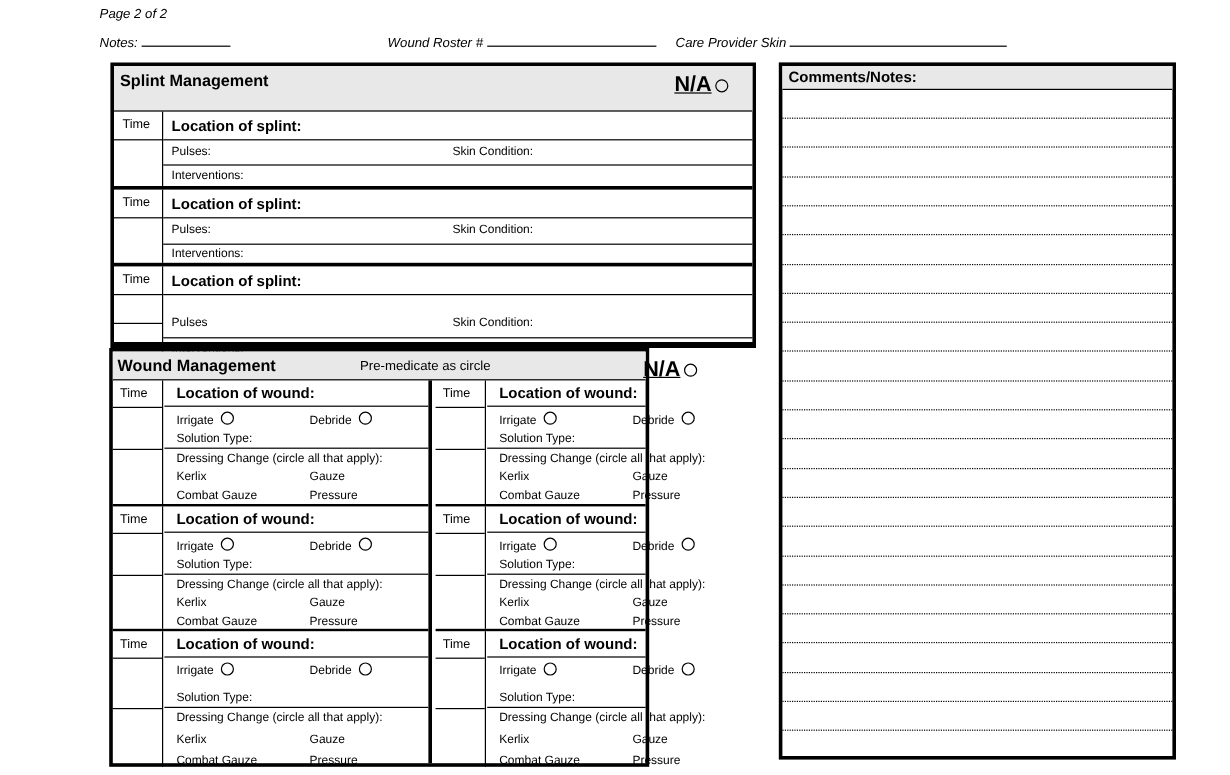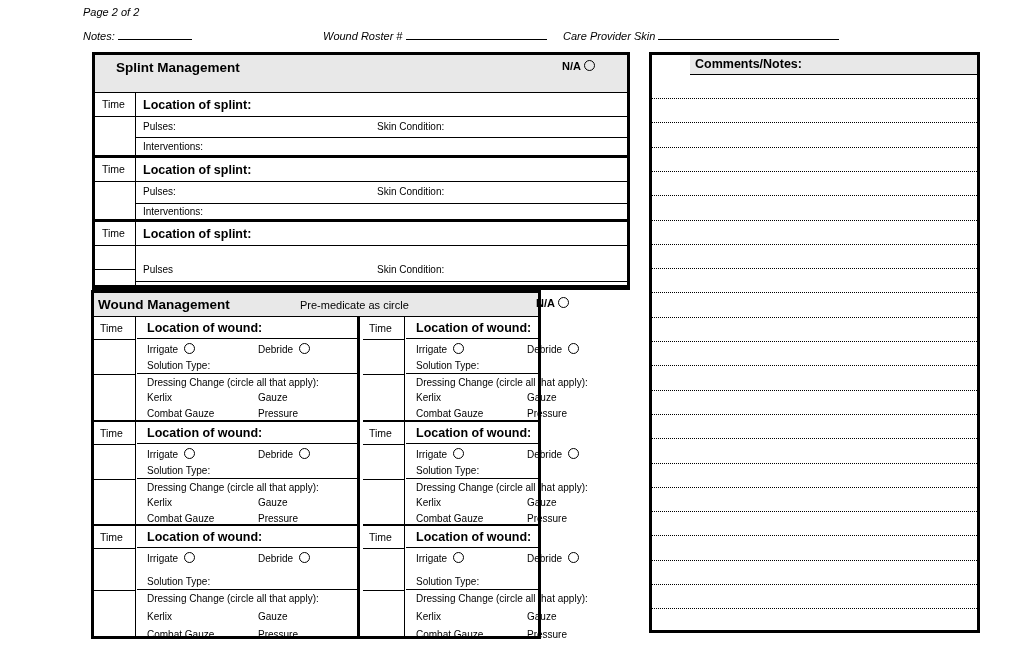--- a/index.html
+++ b/index.html
@@ -6,39 +6,39 @@
   html, body { width: 1025px; height: 646px; background: #ffffff; overflow: hidden; }
   body { position: relative; font-family: "Liberation Sans", sans-serif; color: #000; }
 
   .hdr-text { position: absolute; font-style: italic; font-size: 11px; line-height: 14px; white-space: nowrap; }
   .blank { display: inline-block; border-bottom: 1px solid #000; height: 10px; vertical-align: baseline; }
 
   
   #splint { position: absolute; left: 92px; top: 52px; width: 538px; height: 238px; border: 3px solid #000; border-bottom-width: 5px; }
   .sec-head { position: relative; background: #e8e8e8; border-bottom: 1px solid #000; }
   .sec-title { position: absolute; font-weight: bold; font-size: 13.5px; }
-  .na { position: absolute; font-weight: bold; font-size: 11px; white-space: nowrap; }
+  .na { position: absolute; font-weight: bold; font-size: 18px; white-space: nowrap; text-decoration: underline; }
   .radio { display: inline-block; width: 11px; height: 11px; border: 1px solid #000; border-radius: 50%; vertical-align: -1px; margin-left: 3px; }
 
   .splint-block { position: relative; display: grid; grid-template-columns: 41px 1fr; }
   .splint-block.sep { border-top: 3px solid #000; }
   .cell { border-right: 1px solid #000; position: relative; }
   .time-lbl { font-size: 10.5px; position: absolute; left: 7px; }
   .loc-lbl { font-weight: bold; font-size: 12.5px; position: absolute; left: 7px; }
   .small { font-size: 10px; position: absolute; white-space: nowrap; }
   .row-line { border-bottom: 1px solid #000; }
 
   
   #wound { position: absolute; left: 91px; top: 290px; width: 450px; height: 349px; border: 3px solid #000; }
   .wound-col { position: absolute; top: 24px; bottom: 0; }
   .wound-block { position: absolute; left: 0; right: 0; }
   .wb-sep { border-top: 2px solid #000; }
 
   
-  #comments { position: absolute; left: 649px; top: 52px; width: 331px; height: 581px; border: 3px solid #000; padding-left: 38px; }
+  #comments { position: absolute; left: 649px; top: 52px; width: 331px; height: 581px; border: 3px solid #000; }
   #comments .c-head { height: 20px; background: #e8e8e8; border-bottom: 1px solid #000; }
   #comments .c-title { font-weight: bold; font-size: 12.5px; position: absolute; left: 5px; top: 2px; }
   .note-line { position: absolute; left: 0; right: 0; border-top: 1px dotted #000; height: 0; }
 </style>
 </head>
 <body>
 
 <div class="hdr-text" style="left:83px; top:5px;">Page 2 of 2</div>
 
 <div class="hdr-text" style="left:83px; top:29px;">
@@ -51,21 +51,21 @@
   <span class="blank" style="width:141px;"></span>
 </div>
 
 <div class="hdr-text" style="left:563px; top:29px;">
   <span>Care Provider Skin</span>
   <span class="blank" style="width:181px;"></span>
 </div>
 
 <div id="splint">
   <div class="sec-head" style="height:38px;">
-    <span class="sec-title" style="left:21px; top:5px;text-align:center;">Splint Management</span>
+    <span class="sec-title" style="left:5px; top:5px;text-align:center;">Splint Management</span>
     <span class="na" style="left:467px; top:5px;">
       <span>N/A</span><span class="radio"></span>
     </span>
   </div>
 
   <div class="splint-block" style="height:62px;">
     <div class="cell">
       <div class="row-line" style="height:24px; position:relative;">
           <span class="time-lbl" style="top:5px;">Time</span>
         </div>

